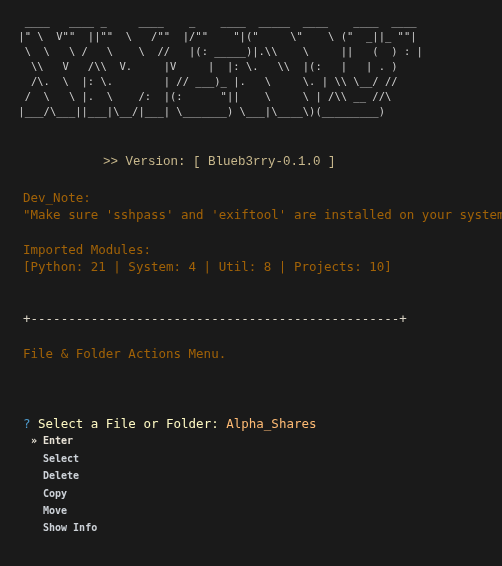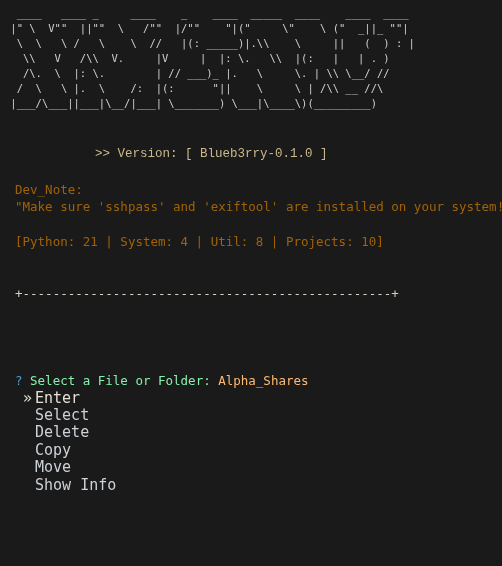--- a/index.html
+++ b/index.html
@@ -11,21 +11,21 @@
     width: 502px;
     height: 566px;
     overflow: hidden;
     font-family: "DejaVu Sans Mono", monospace;
     color: #d4d4d4;
   }
   #terminal {
     width: 479px;
     height: 566px;
     box-sizing: border-box;
-    padding: 0;
+    padding: 8px;
     position: relative;
   }
 
   pre.block {
     margin: 0;
     font-family: "DejaVu Sans Mono", monospace;
     white-space: pre;
   }
 
   
@@ -44,31 +44,32 @@
     white-space: pre;
     padding-left: 15px;
     color: #d8d8d8;
   }
   .line.blank { color: transparent; }
 
   .tan     { color: #c9b98d; }
   .white   { color: #a16207; }
   .cyan    { color: #4f9dcf; }
   .orange  { color: #fdba74; }
-  .dim     { color: #86efac; }
+  .dim     { color: #fef9c3; }
   .sep     { color: #d8d2c4; }
 
   #version-line { padding-left: 95px; font-family: Liberation Mono, monospace; }
 
   .menu-item {
-    font-size: 15px;
+    font-size: 10px;
     line-height: 17.4px;
     white-space: pre;
     padding-left: 23px;
     color: #cdd2d8;
+    font-weight: bold;
   }
   .menu-item.selected { color: #e6e0d4; }
   .menu-pointer { display: inline-block; width: 12px; }
   .menu-pointer.empty { color: transparent; }
 </style>
 </head>
 <body>
 
 <div id="terminal">
 
@@ -85,29 +86,31 @@
 
   <div id="version-line" class="line tan">&gt;&gt; Version: [ Blueb3rry-0.1.0 ]</div>
 
   <div class="line blank"> </div>
 
   <div class="line white">Dev_Note:</div>
   <div class="line white">"Make sure 'sshpass' and 'exiftool' are installed on your system!"</div>
 
   <div class="line blank"> </div>
 
+  <div class="line white">Imported Modules:</div>
   <div class="line white">[Python: 21 | System: 4 | Util: 8 | Projects: 10]</div>
 
   <div class="line blank"> </div>
   <div class="line blank"> </div>
 
   <div class="line sep">+-------------------------------------------------+</div>
 
   <div class="line blank"> </div>
 
+  <div class="line white">File &amp; Folder Actions Menu.</div>
 
   <div class="line blank"> </div>
 
 
   <div class="line blank"> </div>
   <div class="line blank"> </div>
 
   <div class="line"><span class="cyan">?</span><span> </span><span class="dim">Select a File or Folder:</span><span> </span><span class="orange">Alpha_Shares</span></div>
 
 

